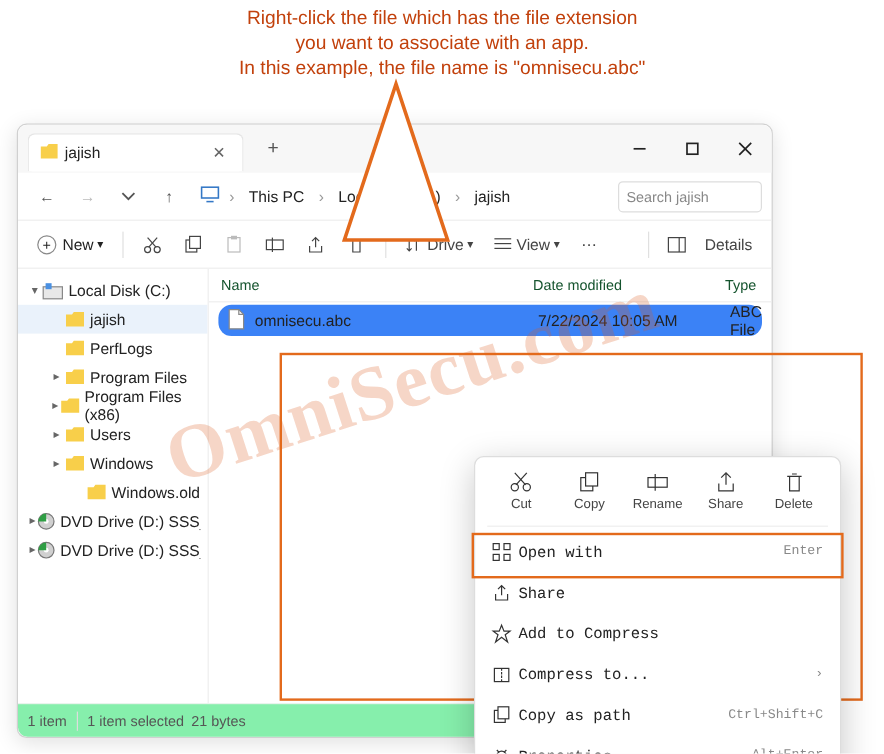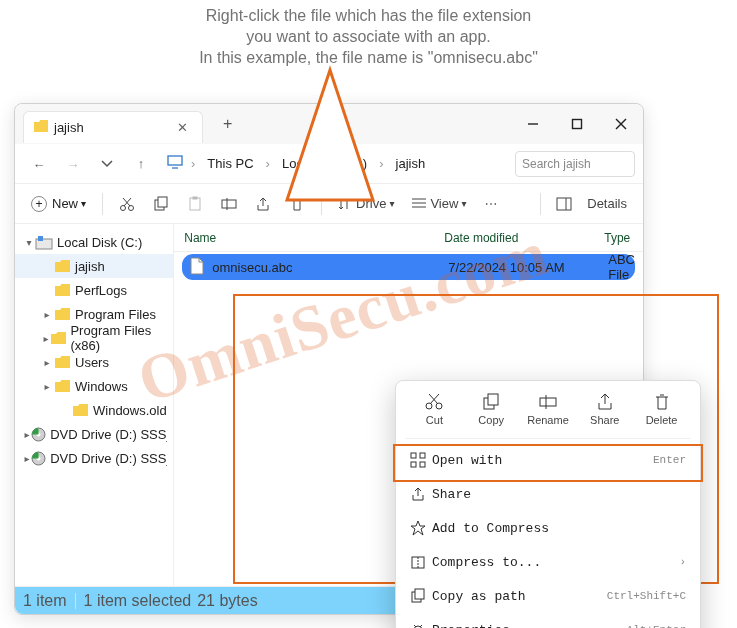--- a/index.html
+++ b/index.html
@@ -10,21 +10,21 @@
     color: #222;
     background: #fff;
     width: 737px;
     height: 628px;
     position: relative;
     overflow: hidden;
   }
   
   .annotation {
     text-align: center;
-    color: #737373;
+    color: #c2410c;
     font-size: 16px;
     line-height: 1.3;
     padding: 6px 40px 0 40px;
     font-family: Arial, sans-serif;
   }
   
   .pointer {
     position: absolute;
     top: 70px; left: 285px;
     width: 90px; height: 135px;
@@ -175,22 +175,22 @@
   .ctx-item .short { margin-left:auto; color:#888; font-size:11px;}
   .ctx-div { height:1px; background:#eee; margin:4px 10px;}
   .ctx-highlight-box {
     position:absolute; left:378px; top:340px; width:310px; height:38px;
     border:2px solid #e36a1c; pointer-events:none; z-index:25;
   }
   
   .statusbar {
     position:absolute; left:0; bottom:0; height:28px; width:100%;
     border-top:1px solid #eee; display:flex; align-items:center;
-    padding:0 8px; font-size:16px; color:#555;
-    background:#7dd3fc; border-radius:0 0 8px 8px;
+    padding:0 8px; font-size:12px; color:#555;
+    background:#86efac; border-radius:0 0 8px 8px;
   }
   .statusbar .sdiv { width:1px; height:16px; background:#ddd; margin:0 8px;}
   .view-icons { margin-left:auto; display:flex; gap:4px;}
   .view-icons .vi { width:20px; height:18px; border:1px solid #555; display:flex; align-items:center; justify-content:center;}
   .view-icons .vi.active { background:#e8e8e8;}
   svg { overflow: visible; }
 </style>
 </head>
 <body>
 

